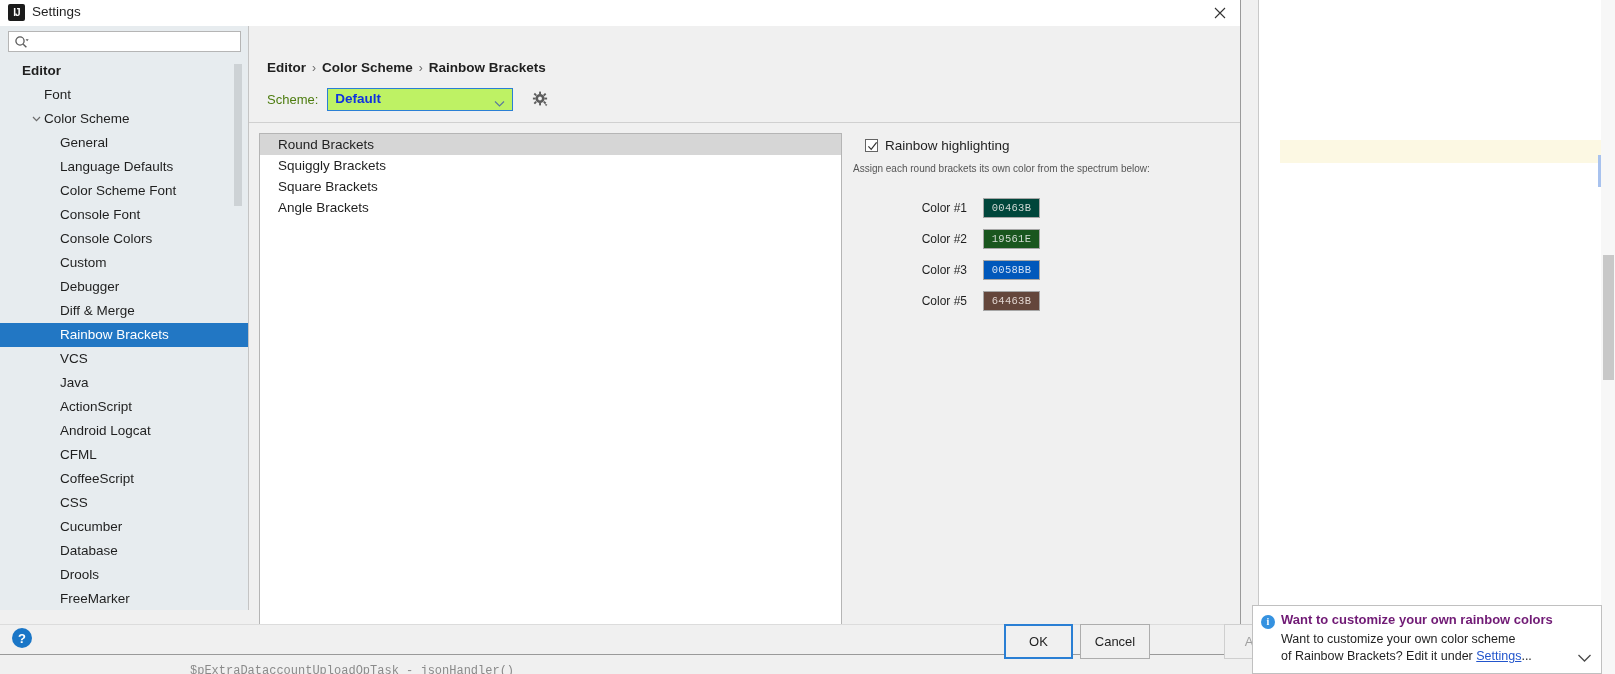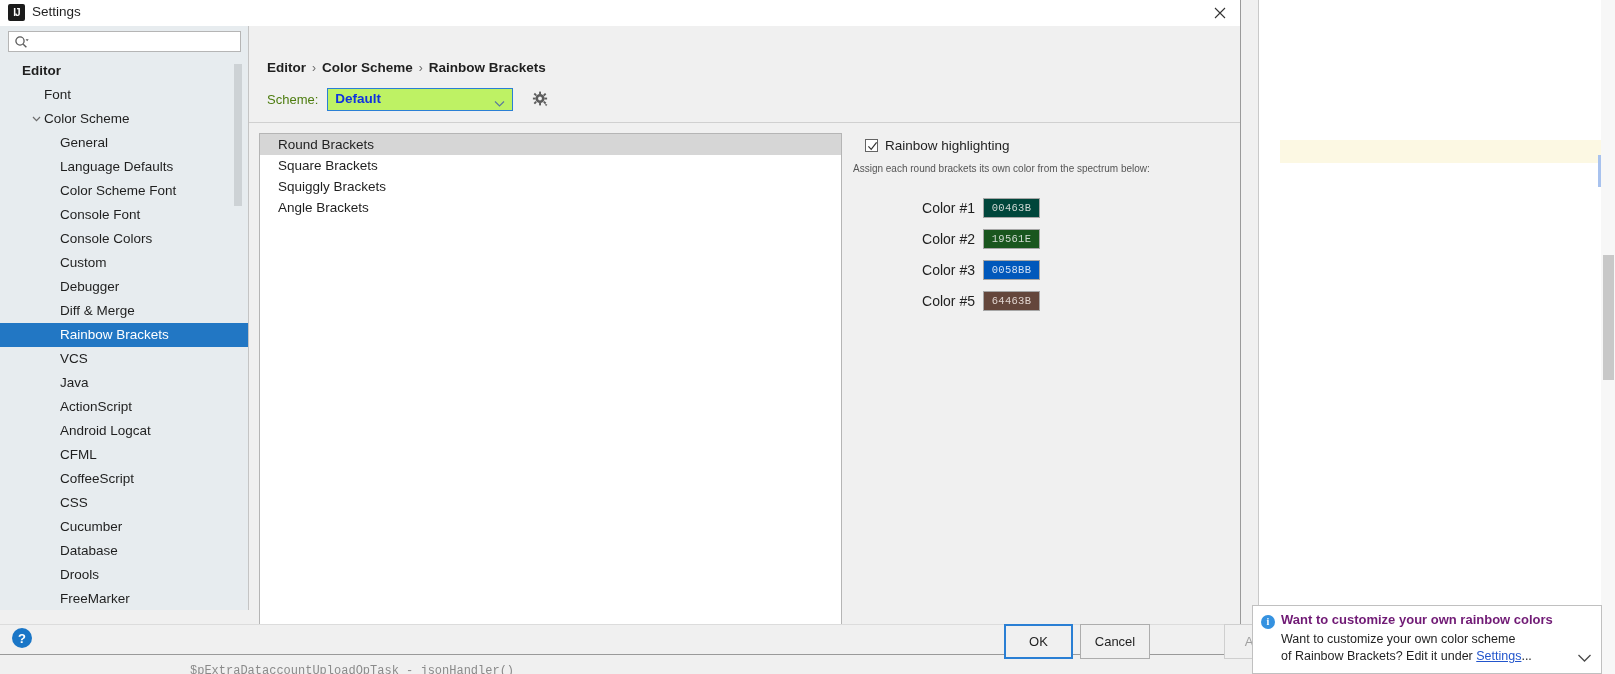--- a/index.html
+++ b/index.html
@@ -72,21 +72,21 @@
 
   
   .opts{position:absolute;left:604px;top:110px;width:420px;}
   .chk-row{display:flex;align-items:center;height:18px;padding-left:12px;}
   .chkbox{width:13px;height:13px;border:1px solid #646464;background:#ffffff;box-sizing:border-box;position:relative;margin-right:7px;}
   .chkbox svg{position:absolute;left:1px;top:1px;}
   .chk-label{font-size:13.5px;color:#1f1f1f;}
   .hint{margin-top:9px;font-size:10px;color:#555555;}
   .color-table{margin-top:18px;}
   .color-row{display:flex;align-items:center;height:31px;}
-  .color-name{width:130px;text-align:right;padding-right:8px;font-size:14px;color:#1f1f1f;box-sizing:border-box;}
+  .color-name{width:130px;text-align:right;padding-right:16px;font-size:12px;color:#1f1f1f;box-sizing:border-box;}
   .swatch{width:57px;height:20px;border:1px solid #a6a6a6;box-sizing:border-box;display:flex;align-items:center;justify-content:center;
      font-family:"Liberation Mono","DejaVu Sans Mono",monospace;font-size:10.5px;letter-spacing:.3px;cursor:default;}
 
   
   .dlg-footer{position:absolute;left:0;top:624px;width:1240px;height:30px;background:#f0f0f0;}
   .footer-sep{position:absolute;left:0;top:0;width:1240px;height:1px;background:#dcdcdc;}
   .help-btn{position:absolute;left:12px;top:4px;width:20px;height:20px;border-radius:50%;background:#1a76c7;
      display:flex;align-items:center;justify-content:center;}
   .help-btn span{color:#ffffff;font-size:13px;font-weight:bold;line-height:1;}
   .btn{position:absolute;top:0;height:35px;background:#f0f0f0;border:1px solid #adadad;box-sizing:border-box;
@@ -216,22 +216,22 @@
             <circle cx="8" cy="7.5" r="1.9" fill="#f0f0f0"></circle>
             <path d="M12.8 13.3 l2.6 0 l-1.3 2.0 z" fill="#5c5c5c"></path>
           </svg>
         </div>
       </div>
 
       <div class="hr-line"></div>
 
       <div class="list-box" id="bracket-list">
           <div class="list-row sel">Round Brackets</div>
+          <div class="list-row">Squiggly Brackets</div>
           <div class="list-row">Square Brackets</div>
-          <div class="list-row">Squiggly Brackets</div>
           <div class="list-row">Angle Brackets</div>
         </div>
 
       <div class="opts">
         <div class="chk-row">
           <span class="chkbox">
             <svg width="11" height="11" viewBox="0 0 11 11">
               <path d="M1.4 5.4 L4.2 8.4 L9.6 1.4" stroke="#333" stroke-width="1.2" fill="none"></path>
             </svg>
           </span>

